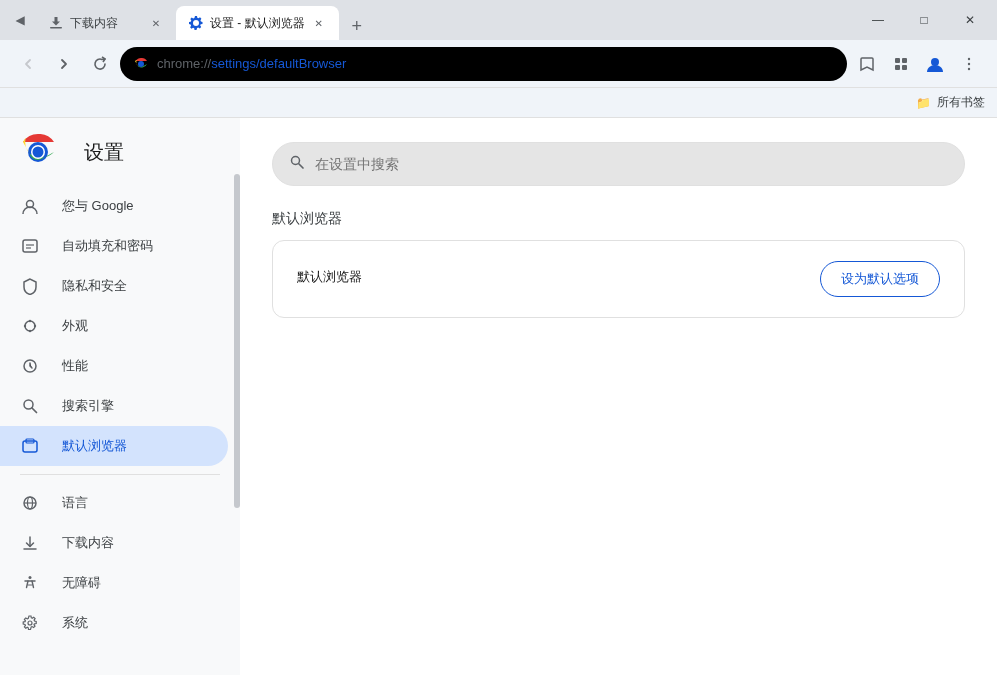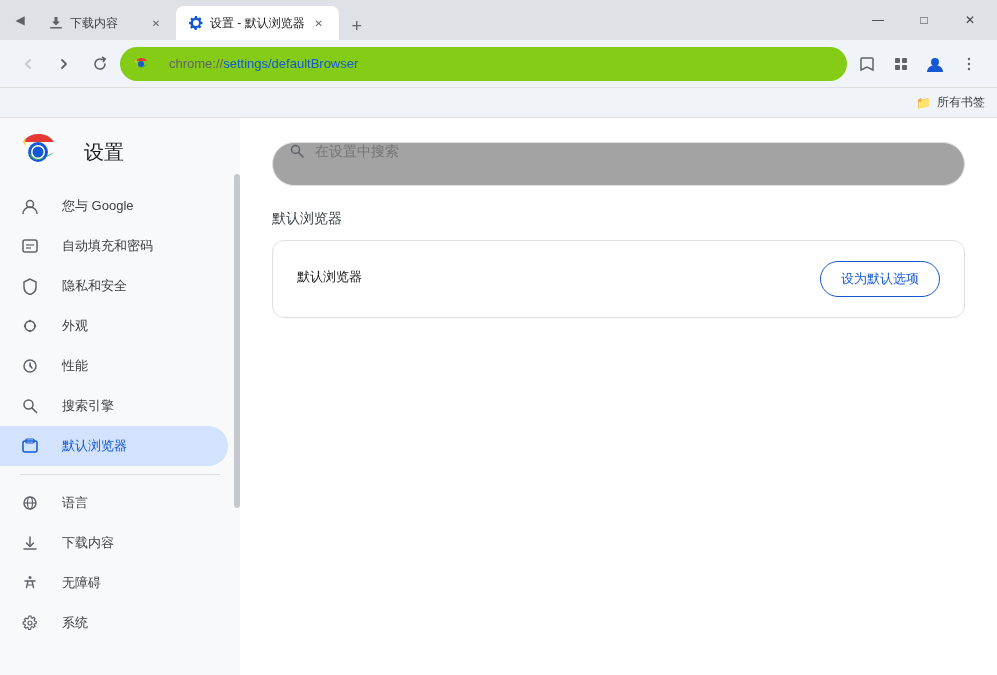--- a/index.html
+++ b/index.html
@@ -107,25 +107,25 @@
       justify-content: center;
       cursor: pointer;
       color: #5f6368;
       font-size: 14px;
     }
     .nav-btn.disabled { color: #c5c8cd; cursor: default; }
     .address-bar-wrapper {
       flex: 1;
       display: flex;
       align-items: center;
-      background: #84cc16;
+      background: #000000;
       border-radius: 20px;
       height: 34px;
       padding: 0 12px;
-      gap: 20px;
+      gap: 8px;
       border: 1.5px solid transparent;
     }
     .address-text {
       font-size: 13px;
       color: #1a1a1a;
       flex: 1;
     }
     .address-text span.scheme { color: #5f6368; }
     .address-text span.path { color: #1558d6; }
     .toolbar-right {
@@ -243,28 +243,28 @@
 
     
     .content {
       flex: 1;
       padding: 24px 32px;
       background: white;
       overflow-y: auto;
     }
     .search-bar {
       display: flex;
-      align-items: flex-start;
+      align-items: center;
       border: 1.5px solid #e0e0e0;
       border-radius: 24px;
       padding: 0 16px;
       height: 44px;
       gap: 10px;
       margin-bottom: 24px;
-      background: #a3a3a3;
+      background: #e5e5e5;
     }
     .search-icon-content {
       font-size: 16px;
       color: #5f6368;
     }
     .search-input {
       flex: 1;
       border: none;
       outline: none;
       font-size: 14px;

